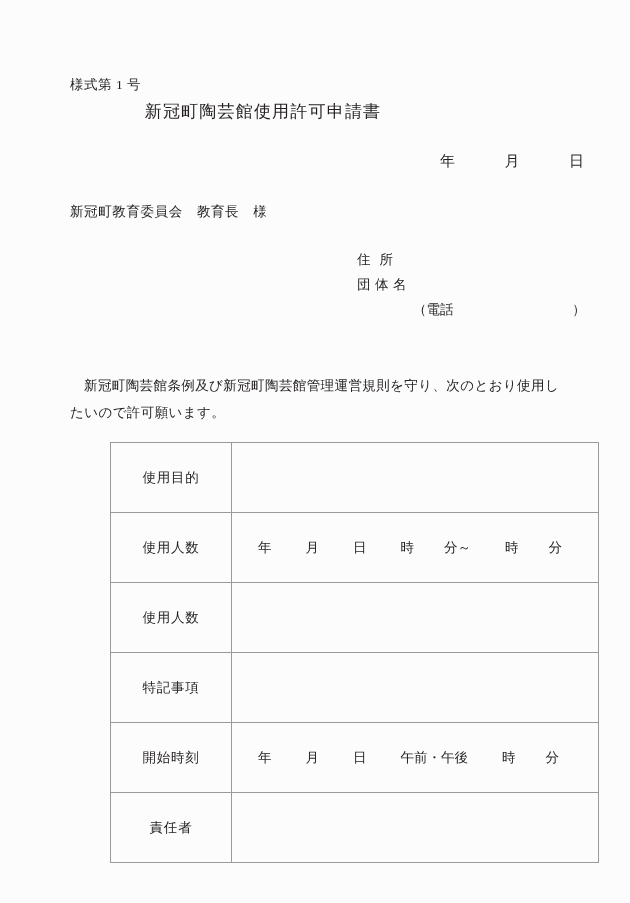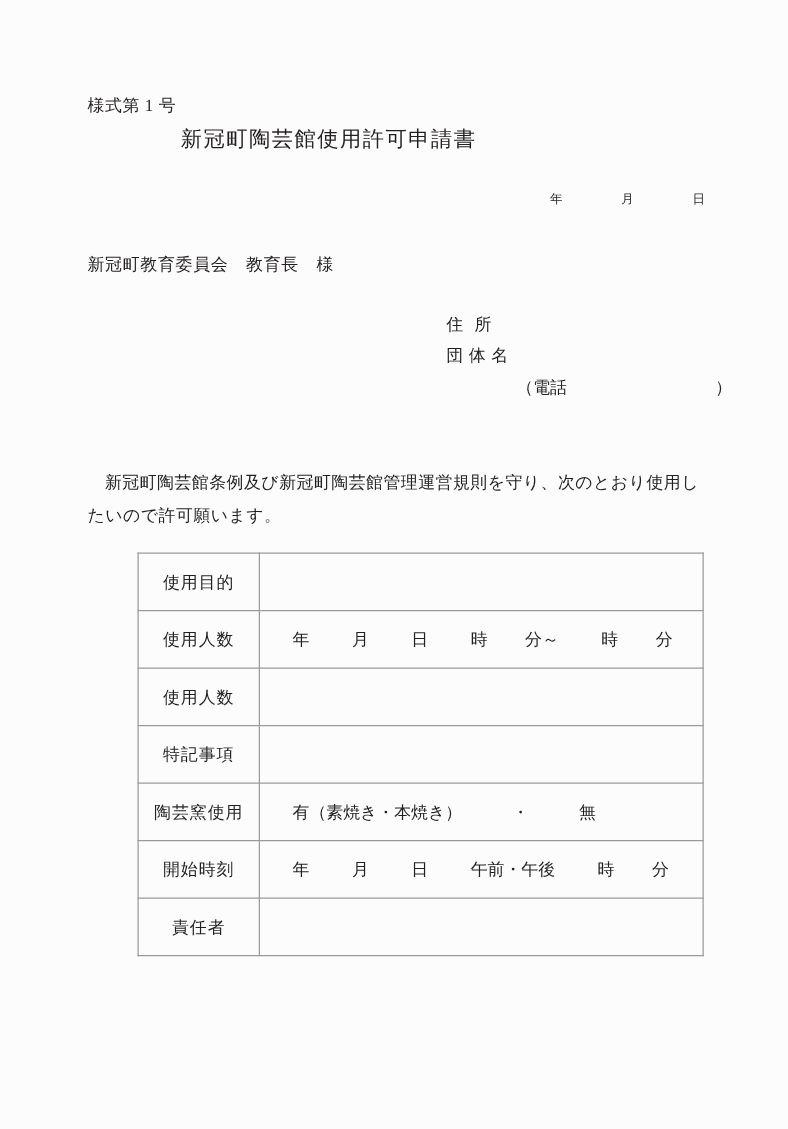--- a/index.html
+++ b/index.html
@@ -41,21 +41,21 @@
     font-size: 17px;
     letter-spacing: 1.2px;
     white-space: nowrap;
   }
 
   
   .date-line {
     position: absolute;
     left: 440px;
     top: 152px;
-    font-size: 10px;
+    font-size: 15px;
     white-space: nowrap;
   }
   .date-line .sp {
     display: inline-block;
     width: 42px;
   }
 
   
   .addressee {
     position: absolute;
@@ -114,21 +114,21 @@
     top: 442px;
     width: 424px;
     border-collapse: collapse;
     table-layout: fixed;
   }
   .form-table td {
     border: 1px solid #9a9a9a;
     height: 45px;
     font-size: 13.5px;
     vertical-align: middle;
-    padding: 0;
+    padding: 12px;
   }
   .form-table td.label {
     width: 96px;
     text-align: center;
     letter-spacing: 0.8px;
   }
   .form-table td.value {
     width: 328px;
     padding-left: 26px;
     white-space: nowrap;
@@ -186,26 +186,20 @@
       </tr>
       <tr>
         <td class="label">使用人数</td>
         <td class="value"></td>
       </tr>
       <tr>
         <td class="label">特記事項</td>
         <td class="value"></td>
       </tr>
       <tr>
-        <td class="label">陶芸窯使用</td>
-        <td class="value">
-          <span>有（素焼き・本焼き）</span><span class="g-lg"></span><span>・</span><span class="g-lg"></span><span>無</span>
-        </td>
-      </tr>
-      <tr>
         <td class="label">開始時刻</td>
         <td class="value">
           <span>年</span><span class="g-md"></span><span>月</span><span class="g-md"></span><span>日</span><span class="g-md"></span><span>午前・午後</span><span class="g-md"></span><span>時</span><span class="g-sm"></span><span>分</span>
         </td>
       </tr>
       <tr>
         <td class="label">責任者</td>
         <td class="value"></td>
       </tr>
     </tbody>

